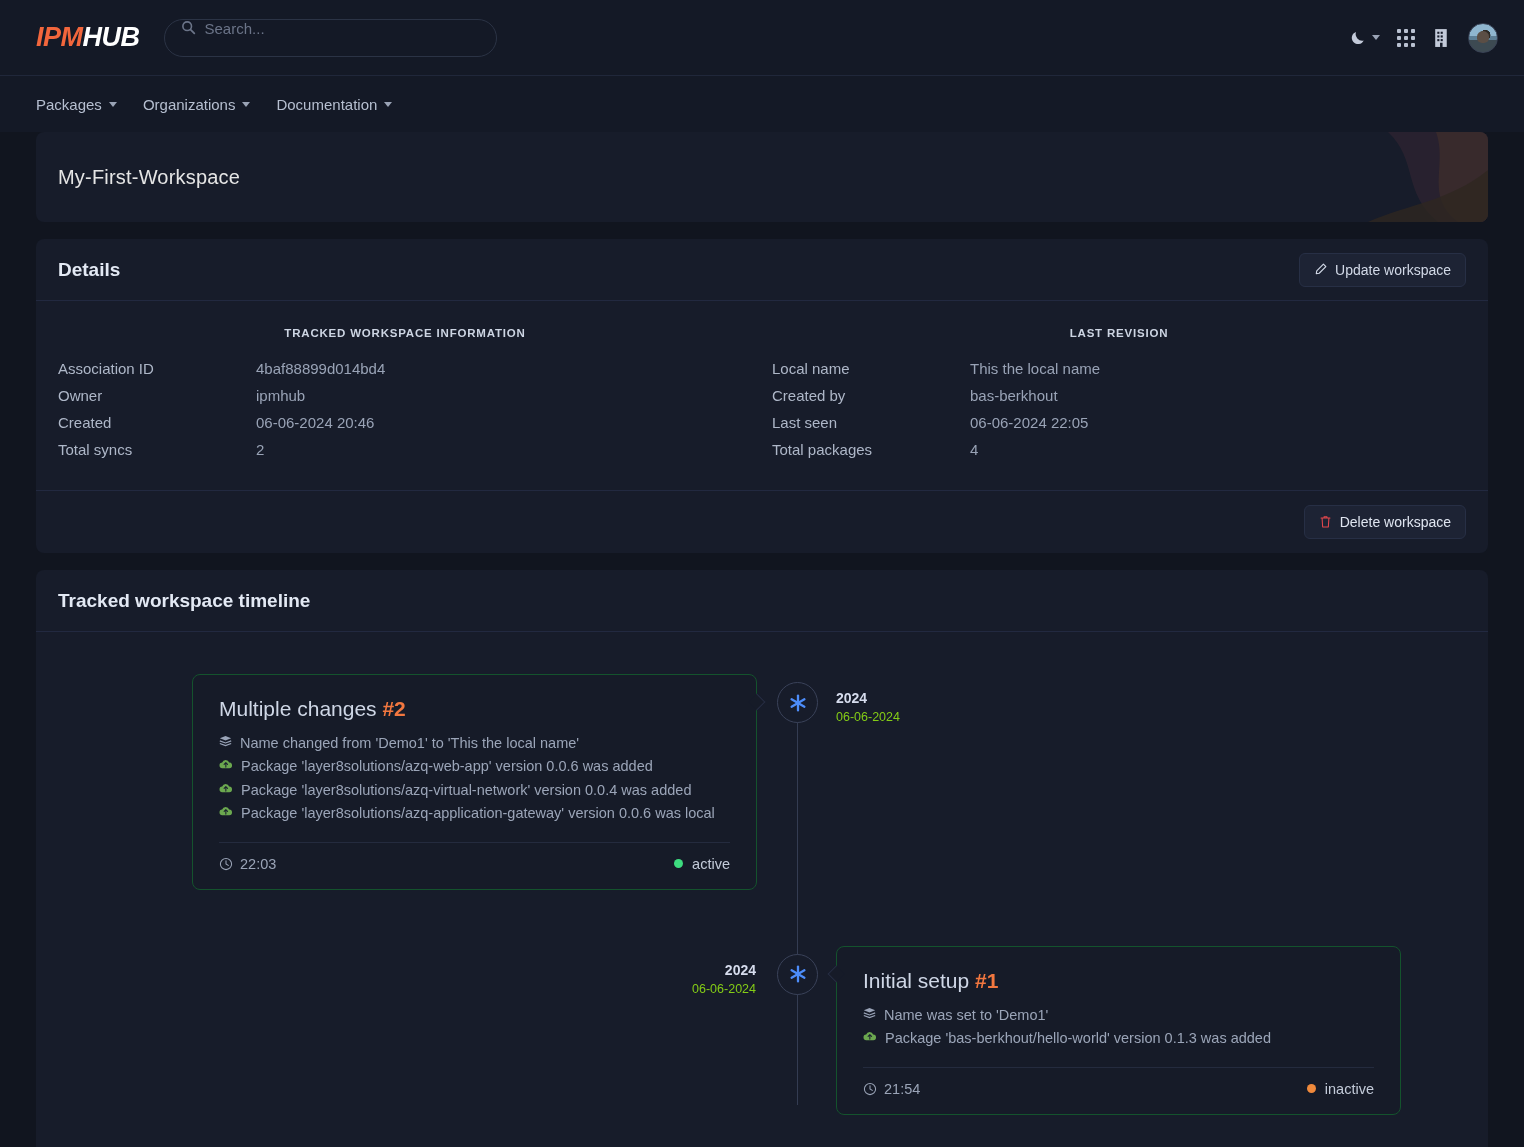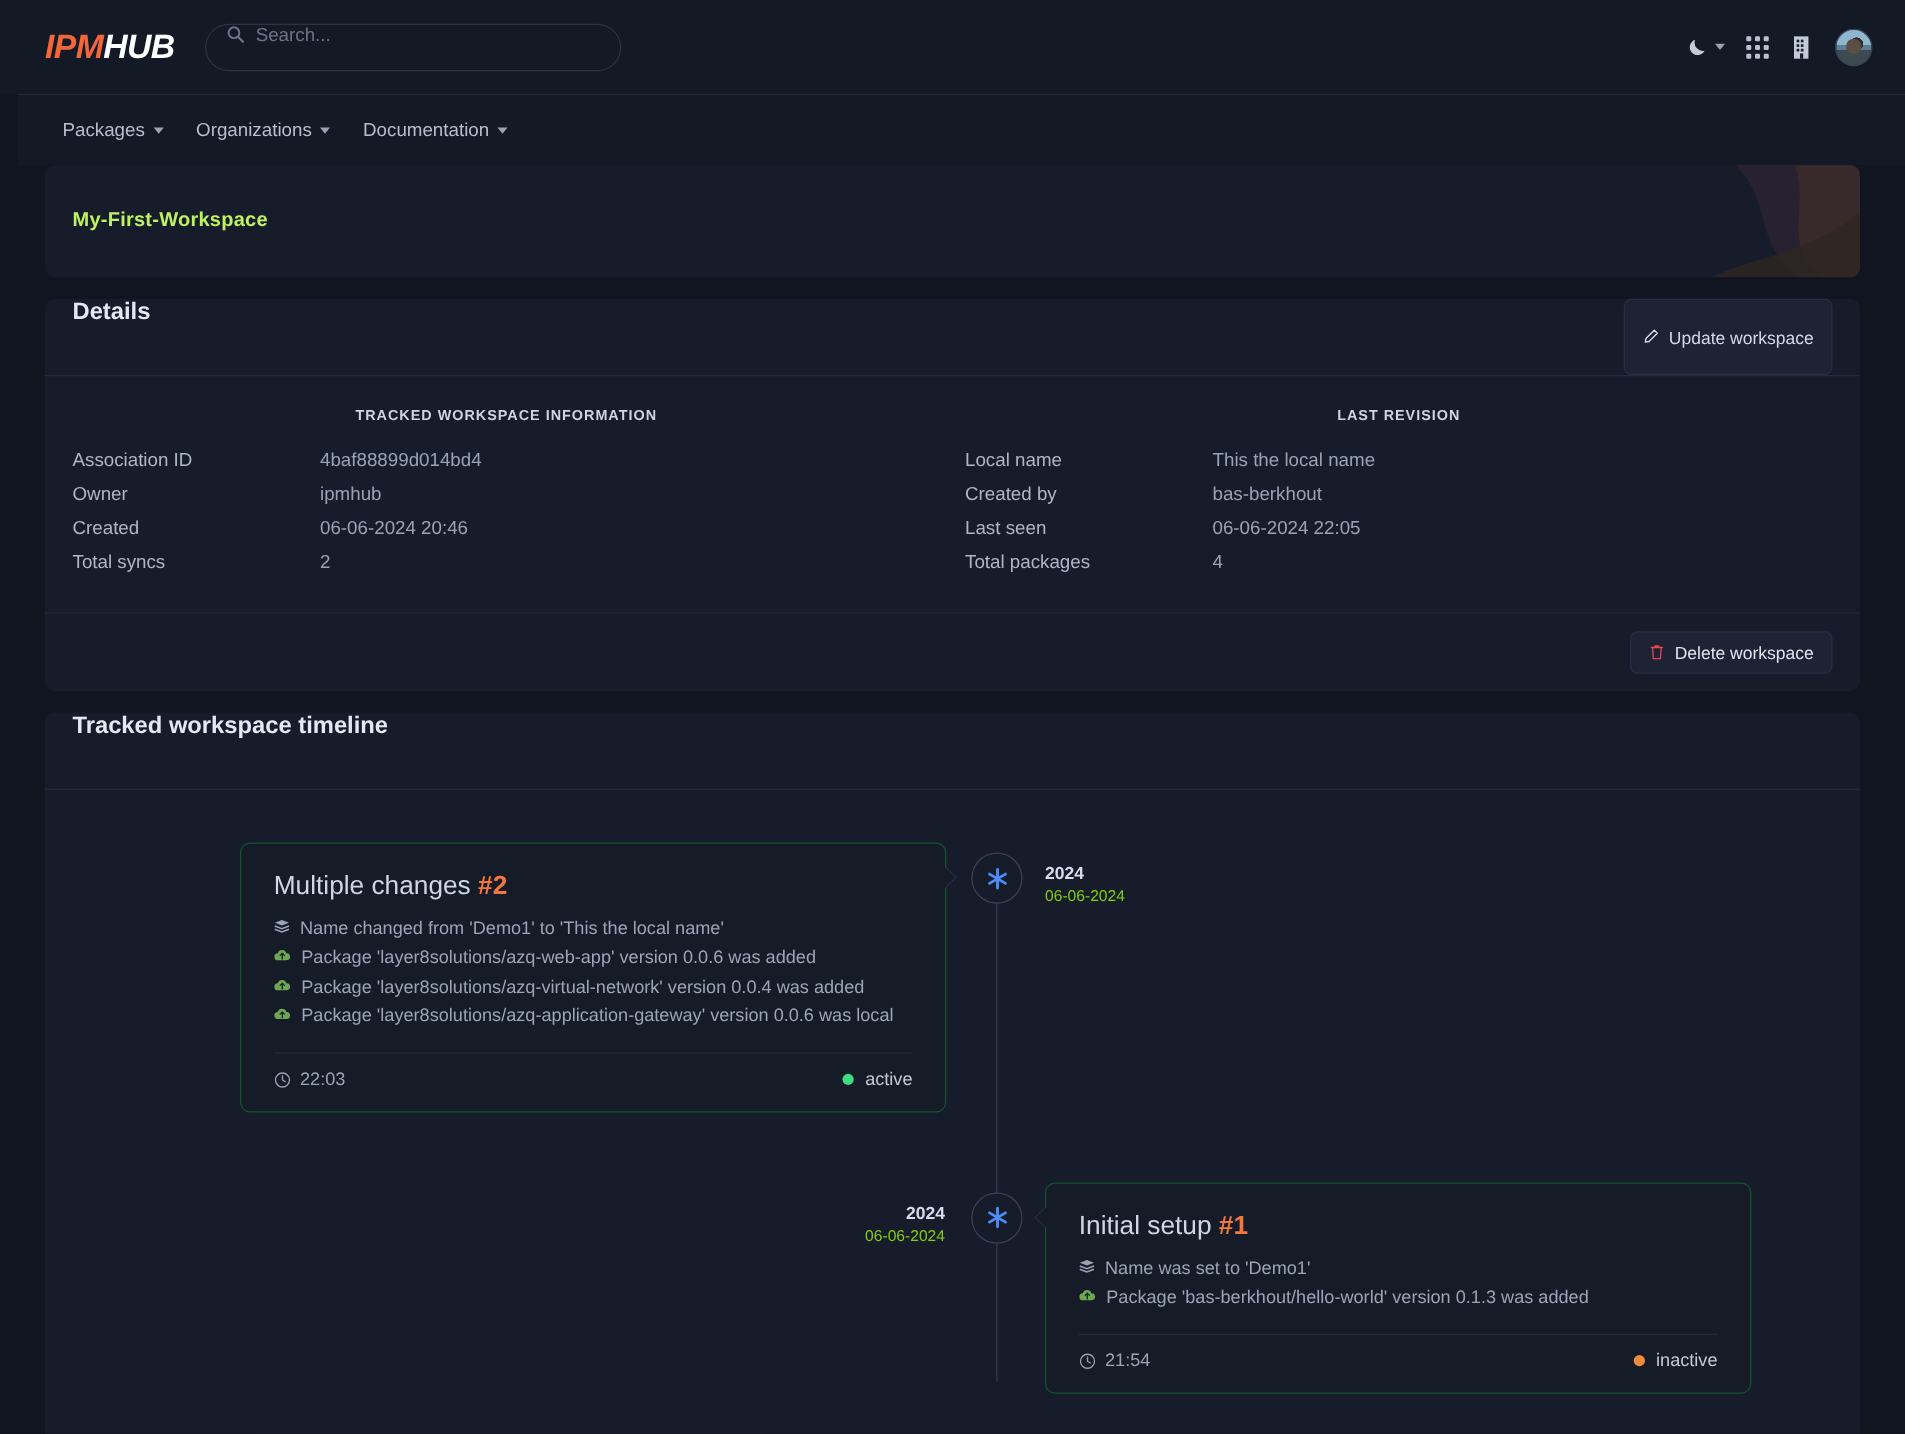--- a/index.html
+++ b/index.html
@@ -86,53 +86,52 @@
 
   
   .navbar {
     height: 57px;
     border-top: 1px solid #20273a;
     display: flex;
     align-items: center;
     padding: 0 36px;
     gap: 26px;
     background: #141926;
-    margin-left: 14px;
   }
   .nav-item {
     display: flex; align-items: center; gap: 7px;
     font-size: 15px; color: #b6bfd0; cursor: pointer;
   }
 
   
   .page { padding: 0 36px; }
 
   .banner {
     height: 90px;
     background: #171c2a;
     border-radius: 8px;
     display: flex; align-items: center;
     padding: 0 22px;
     position: relative;
     overflow: hidden;
   }
   .banner h1 {
-    font-size: 16px; font-weight: 700; color: #bef264;
+    font-size: 20px; font-weight: 400; color: #e5e5e5;
     letter-spacing: 0.2px;
   }
   .banner .deco { position: absolute; right: 0; top: 0; bottom: 0; width: 160px; }
 
   .card {
     background: #171c2a;
     border-radius: 8px;
     margin-top: 17px;
   }
   .card-head {
     height: 62px;
-    display: flex; 
+    display: flex; align-items: center;
     padding: 0 22px;
     border-bottom: 1px solid #222940;
     gap: 14px;
   }
   .card-head h2 { font-size: 19px; font-weight: 600; color: #e3e9f4; }
   .card-head .spacer { flex: 1; }
 
   .btn {
     display: inline-flex; align-items: center; gap: 8px;
     background: #1d2334;

